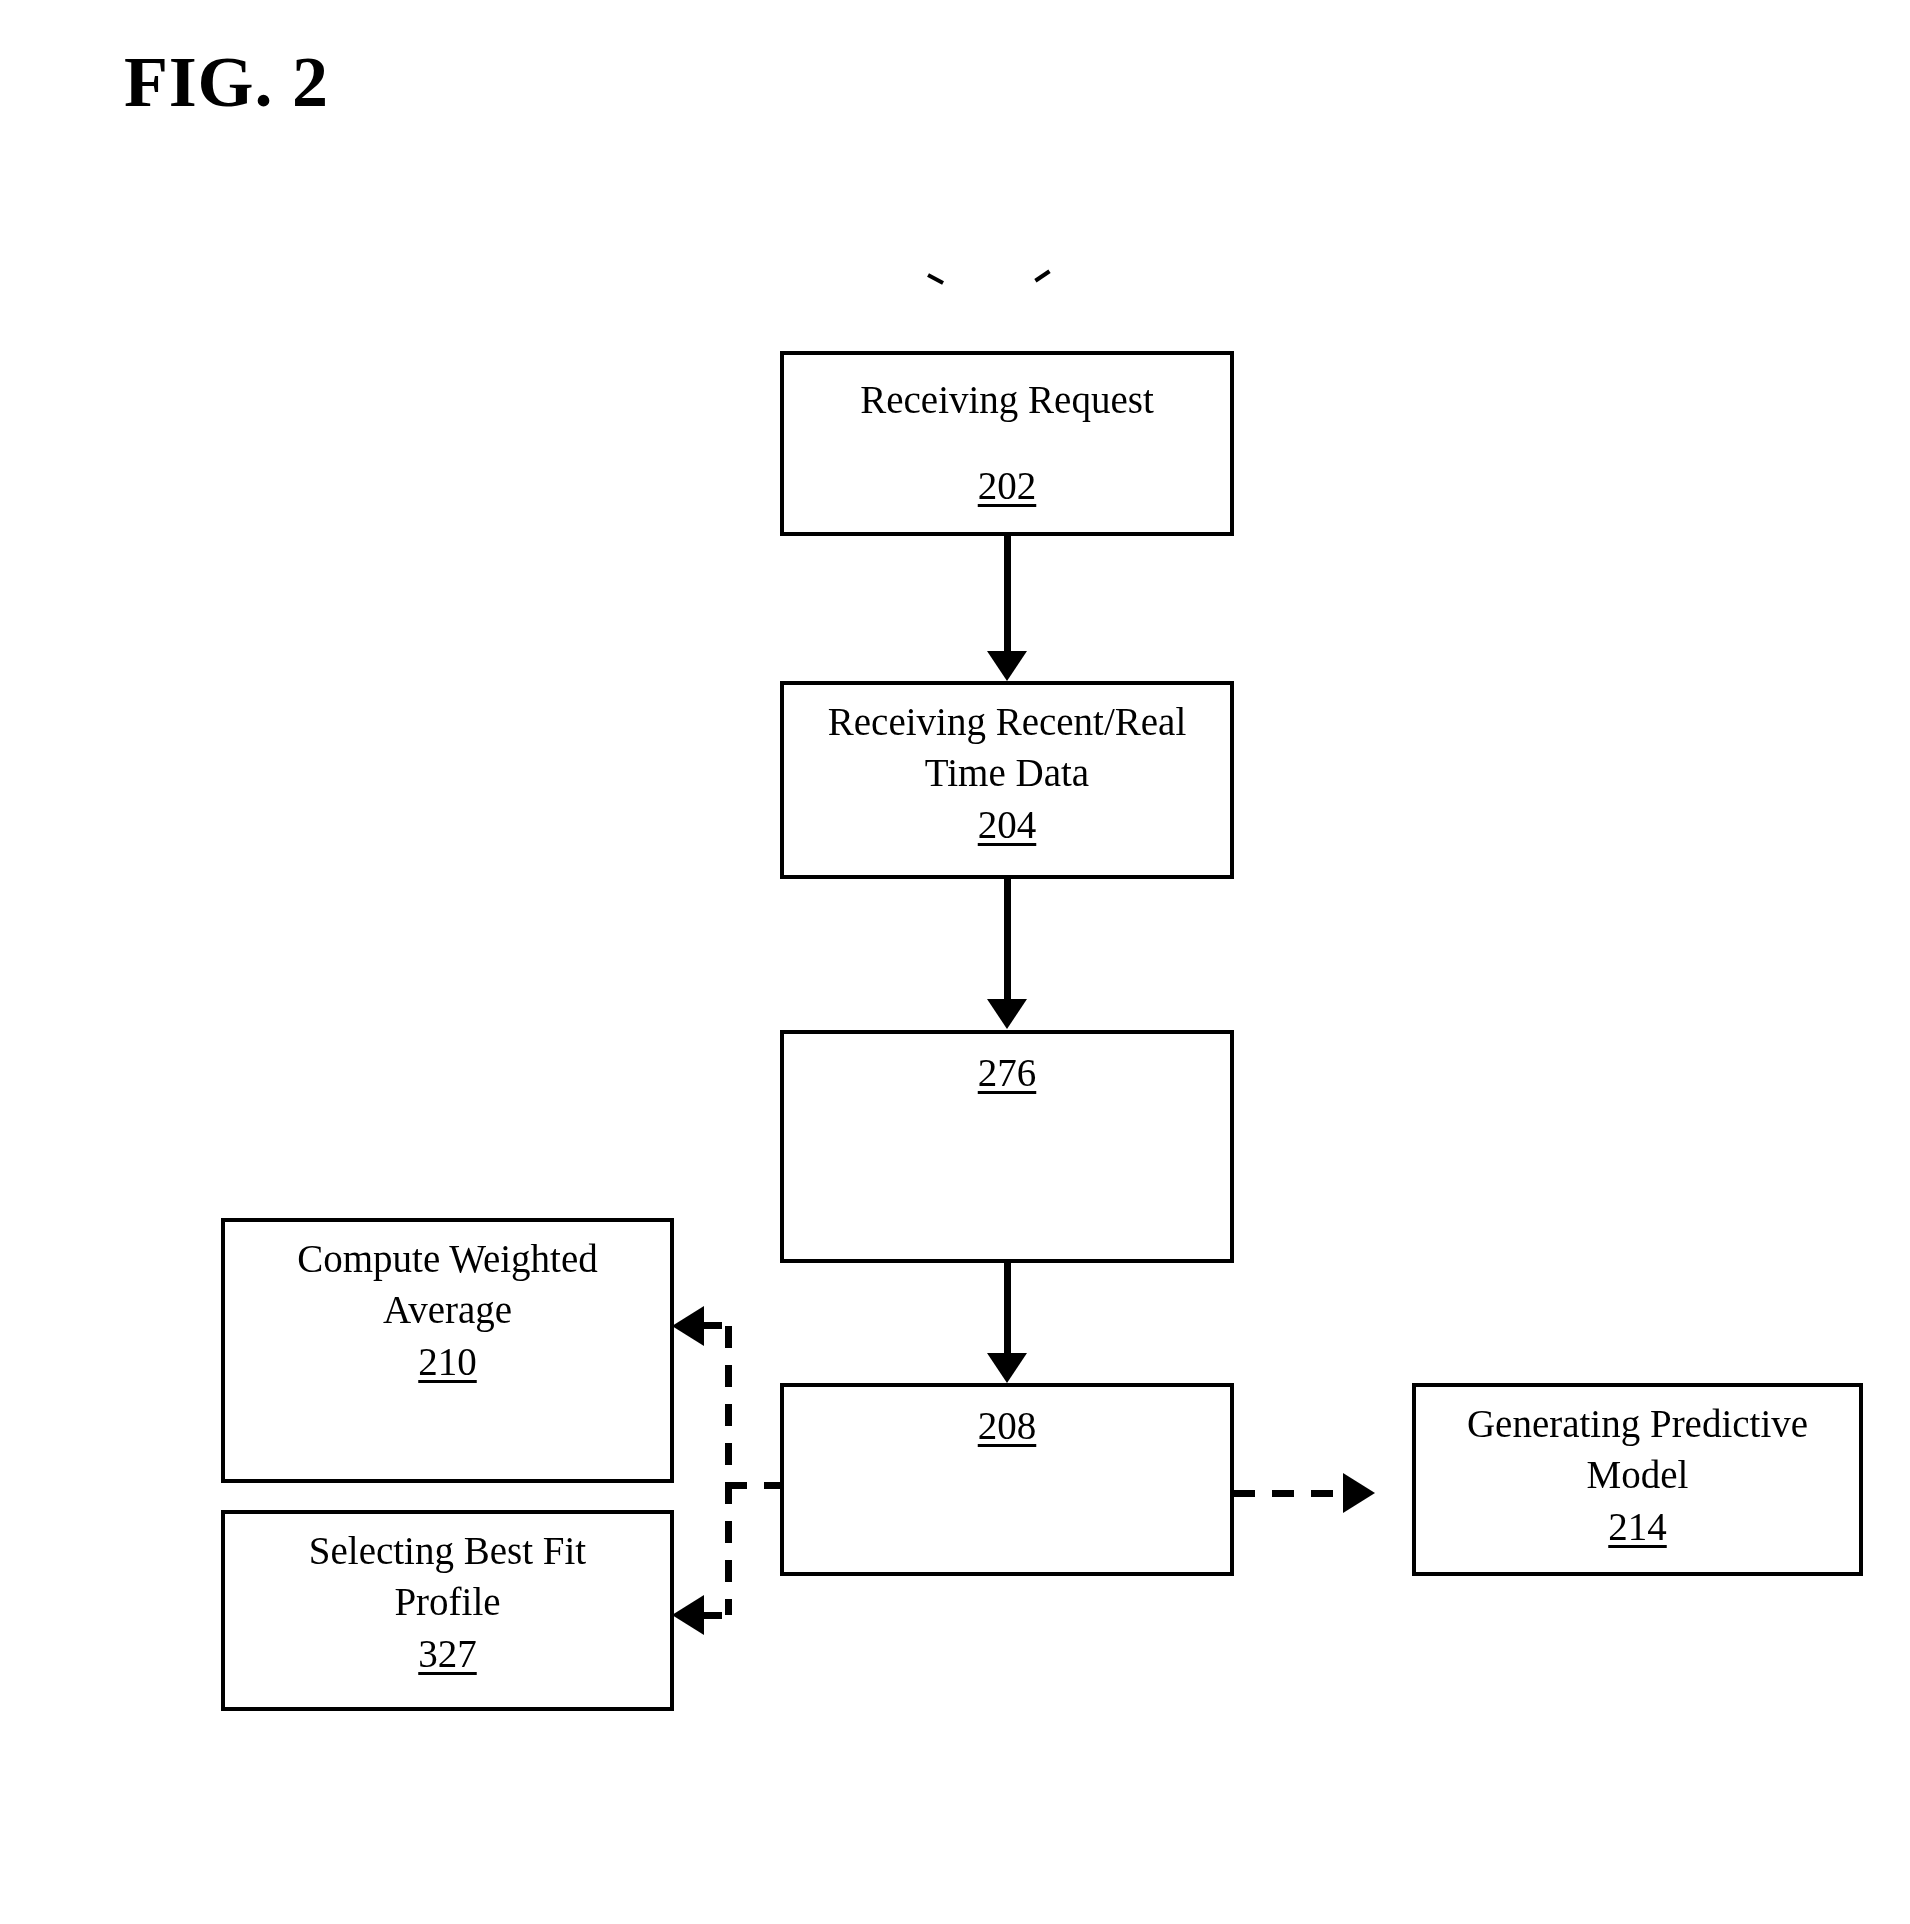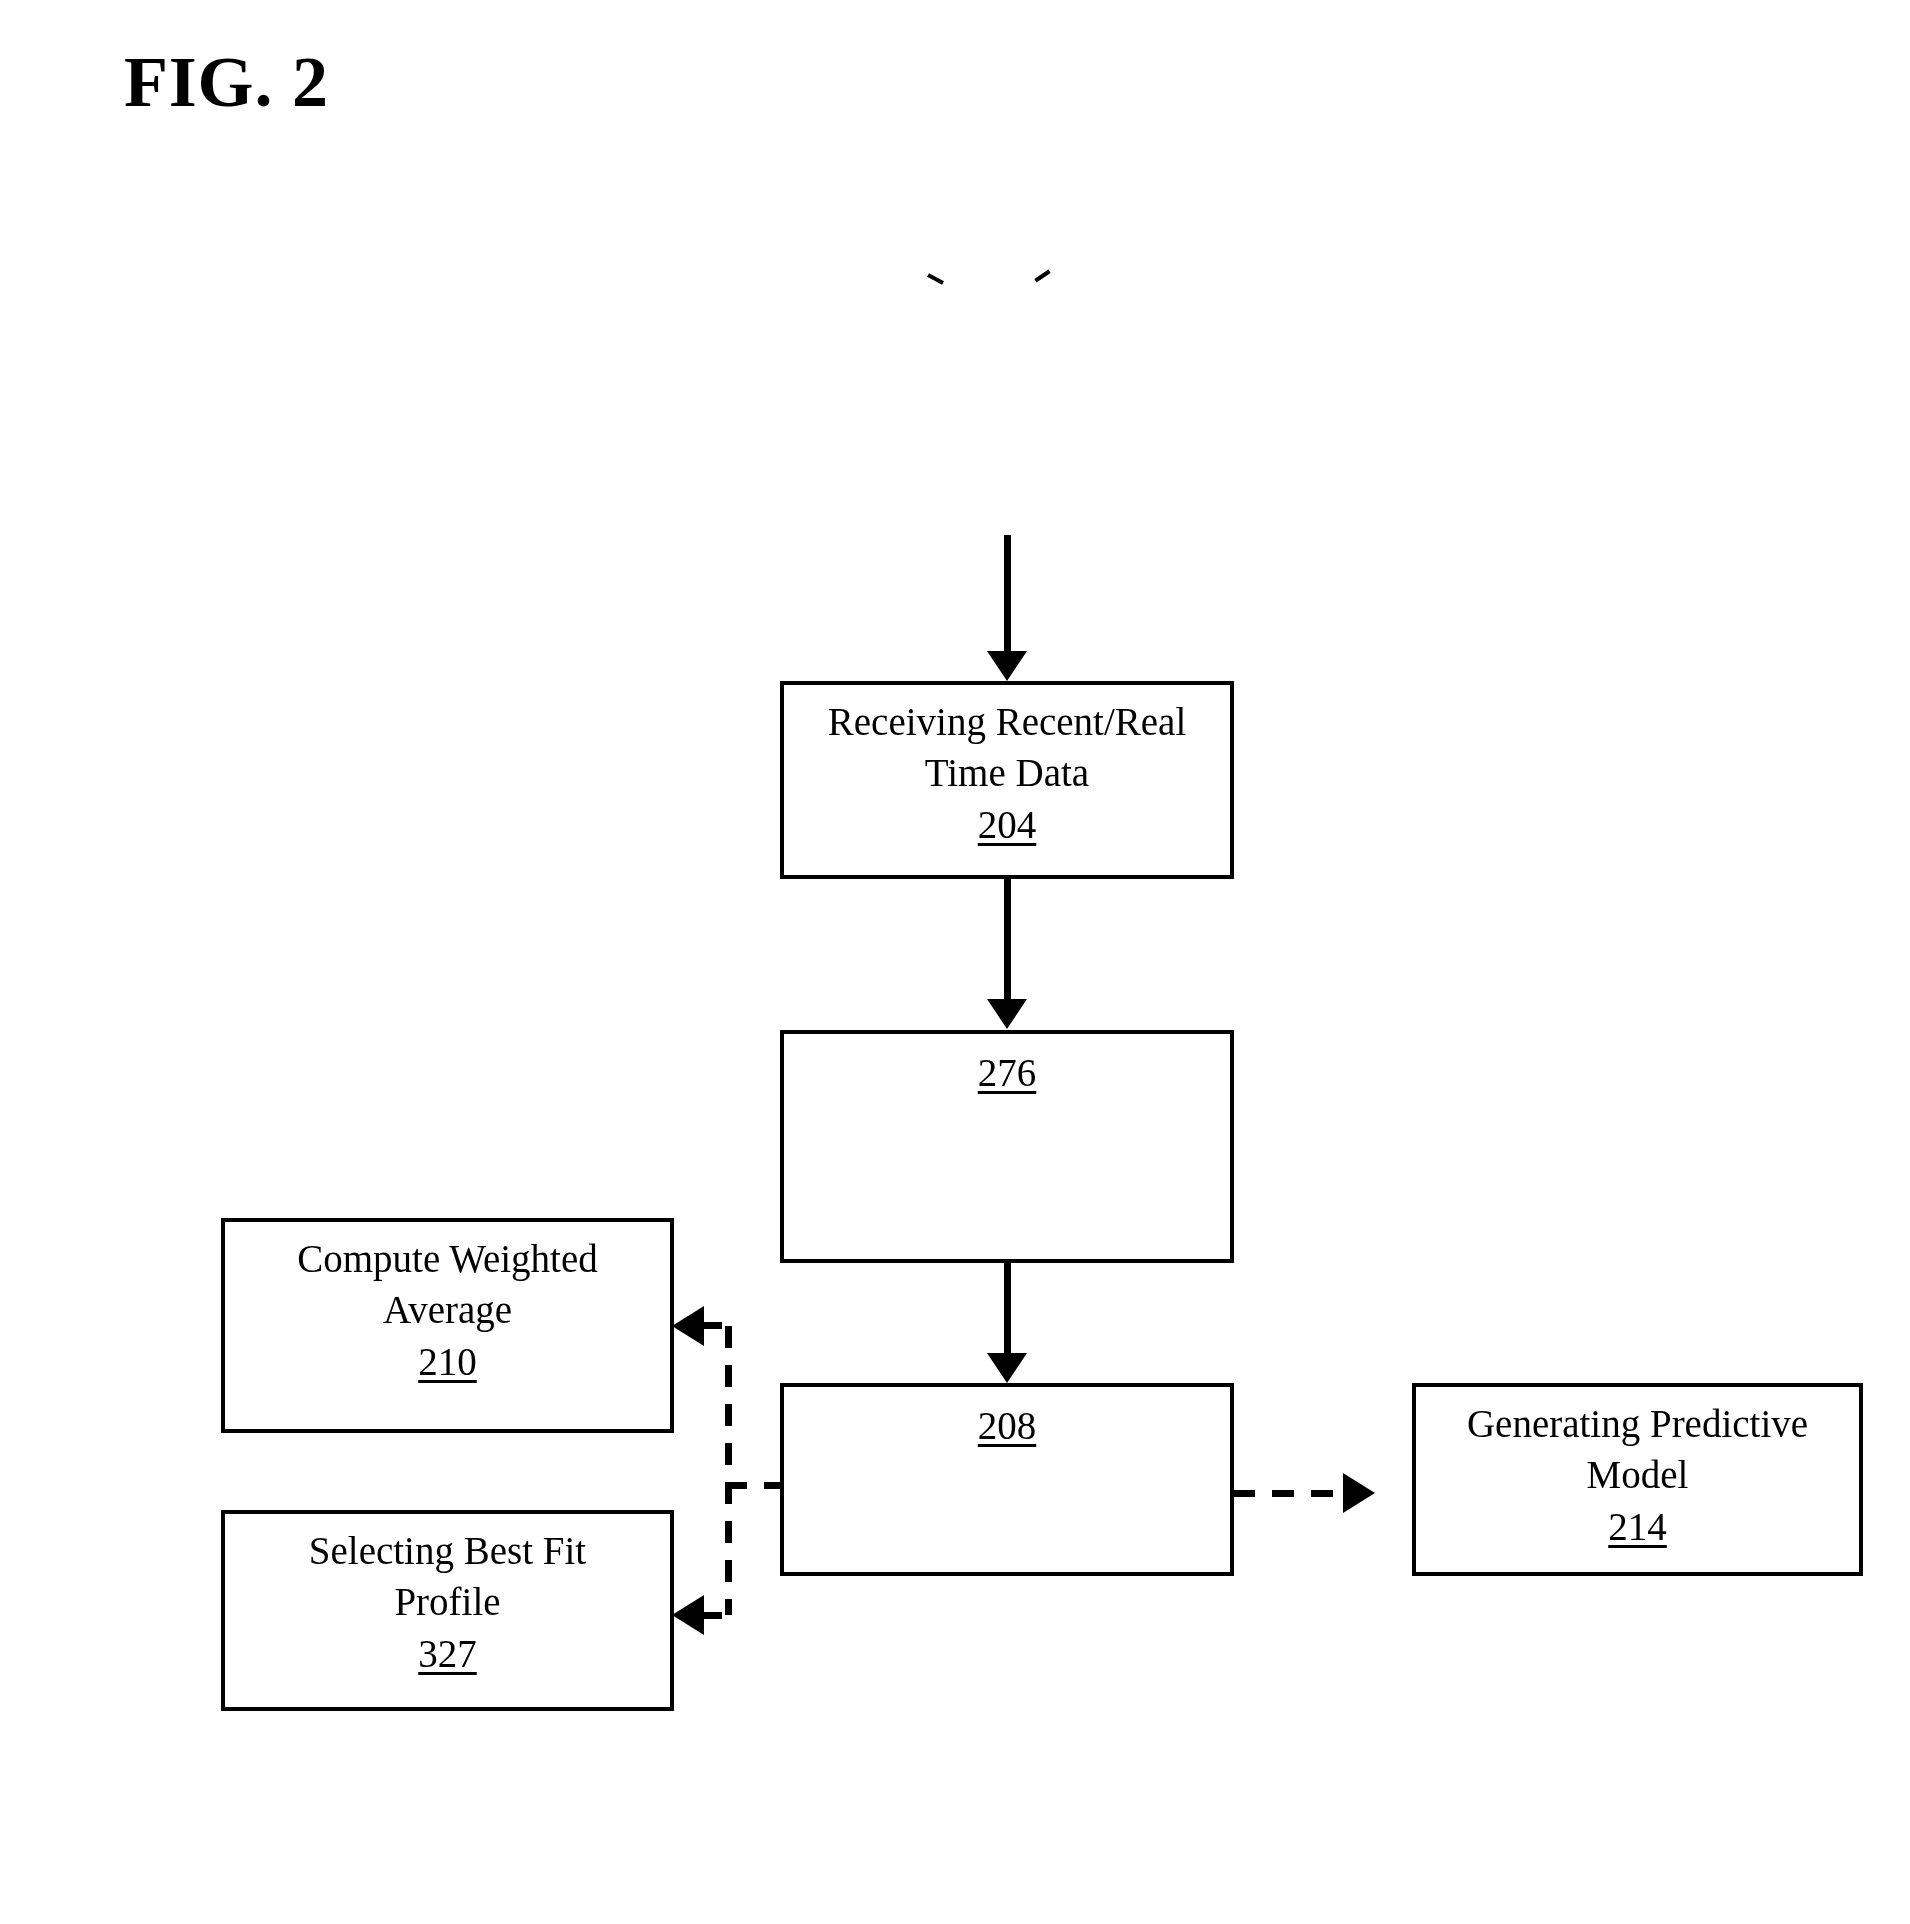--- a/index.html
+++ b/index.html
@@ -114,41 +114,45 @@
 </head>
 <body>
 
 <div id="page">
 
   <div id="fig-title">FIG. 2</div>
 
   <div class="tick" style="left:927px; top:277px; transform:rotate(28deg);"></div>
   <div class="tick" style="left:1034px; top:274px; transform:rotate(-34deg);"></div>
 
+  <div class="node gap-wide" style="left:780px; top:351px; width:454px; height:185px;">
+    <span class="node-label">Receiving Request</span>
+    <span class="node-ref">202</span>
+  </div>
 
   <div class="conn vline-solid" style="left:1004px; top:535px; width:6.7px; height:116px;"></div>
   <div class="conn arrow-down" style="left:987px; top:651px;"></div>
 
   <div class="node align-upper" style="left:780px; top:681px; width:454px; height:198px;">
     <span class="node-label">Receiving Recent/Real
 Time Data</span>
     <span class="node-ref">204</span>
   </div>
 
   <div class="conn vline-solid" style="left:1004px; top:879px; width:6.7px; height:120px;"></div>
   <div class="conn arrow-down" style="left:987px; top:999px;"></div>
 
   <div class="node align-upper" style="left:780px; top:1030px; width:454px; height:233px;">
     <span class="node-ref">276</span>
   </div>
 
   <div class="conn vline-solid" style="left:1004px; top:1263px; width:6.7px; height:90px;"></div>
   <div class="conn arrow-down" style="left:987px; top:1353px;"></div>
 
-  <div class="node align-upper" style="left:221px; top:1218px; width:453px; height:215px;">
+  <div class="node align-upper" style="left:221px; top:1218px; width:453px; height:265px;">
     <span class="node-label">Compute Weighted
 Average</span>
     <span class="node-ref">210</span>
   </div>
 
   <div class="node align-upper" style="left:221px; top:1510px; width:453px; height:201px;">
     <span class="node-label">Selecting Best Fit
 Profile</span>
     <span class="node-ref">327</span>
   </div>

